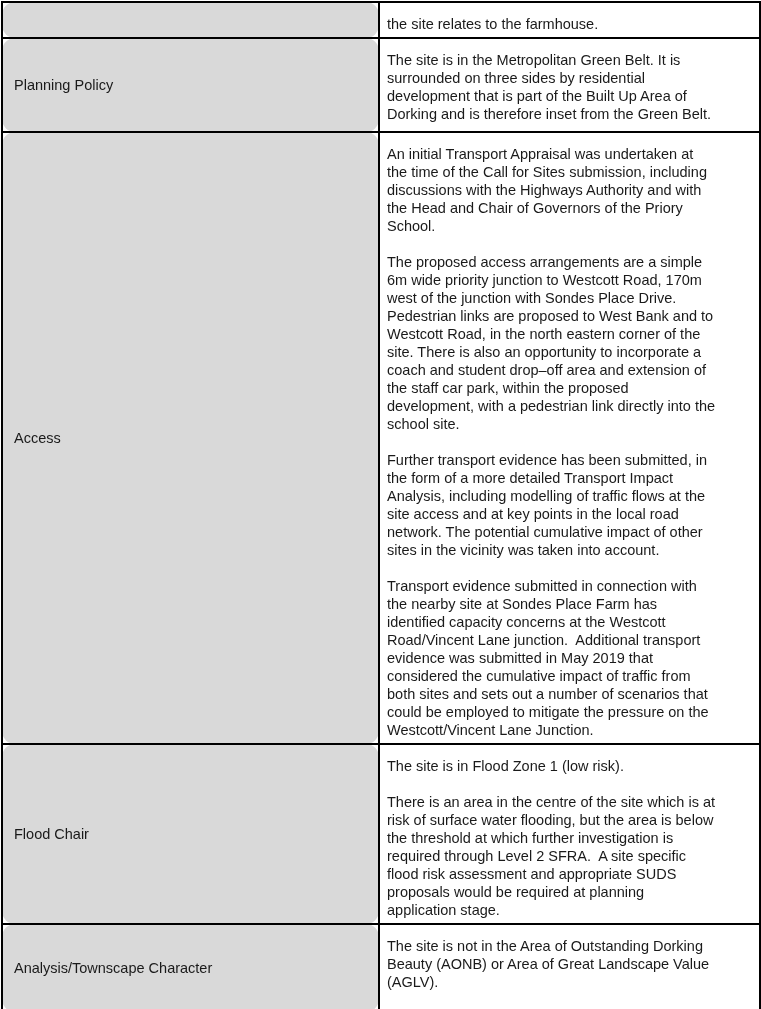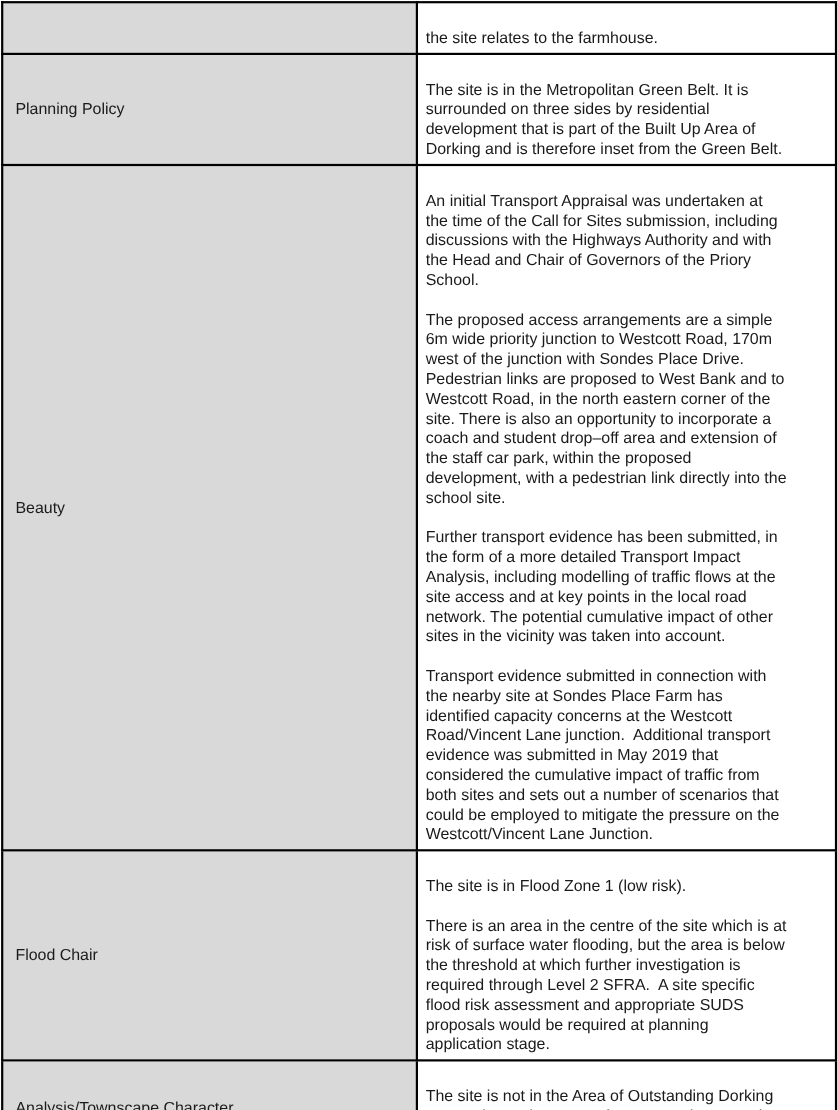--- a/index.html
+++ b/index.html
@@ -33,26 +33,27 @@
   }
   table.assessment td {
     border: 2px solid var(--border-color);
     overflow: hidden;
   }
   td.label-cell {
     width: 377px;
     background: var(--header-cell-bg);
     vertical-align: middle;
     padding: 2px 10px 2px 11px;
+    border-radius: 13px;
   }
   td.content-cell {
     width: 381px;
     background: #ffffff;
     vertical-align: top;
-    padding: 23px 6px 4px 7px;
+    padding: 12px 6px 4px 7px;
     white-space: pre-wrap;
   }
   tr.r0 { height: 33px; }
   tr.r1 { height: 94px; }
   tr.r2 { height: 605px; }
   tr.r3 { height: 179px; }
   tr.r4 { height: 88px; }
 </style>
 </head>
 <body>
@@ -65,21 +66,21 @@
         <td class="content-cell">the site relates to the farmhouse.</td>
       </tr>
       <tr class="r1">
         <td class="label-cell">Planning Policy</td>
         <td class="content-cell">The site is in the Metropolitan Green Belt. It is
 surrounded on three sides by residential
 development that is part of the Built Up Area of
 Dorking and is therefore inset from the Green Belt.</td>
       </tr>
       <tr class="r2">
-        <td class="label-cell">Beauty</td>
+        <td class="label-cell">Access</td>
         <td class="content-cell">An initial Transport Appraisal was undertaken at
 the time of the Call for Sites submission, including
 discussions with the Highways Authority and with
 the Head and Chair of Governors of the Priory
 School.
 
 The proposed access arrangements are a simple
 6m wide priority junction to Westcott Road, 170m
 west of the junction with Sondes Place Drive.
 Pedestrian links are proposed to West Bank and to

